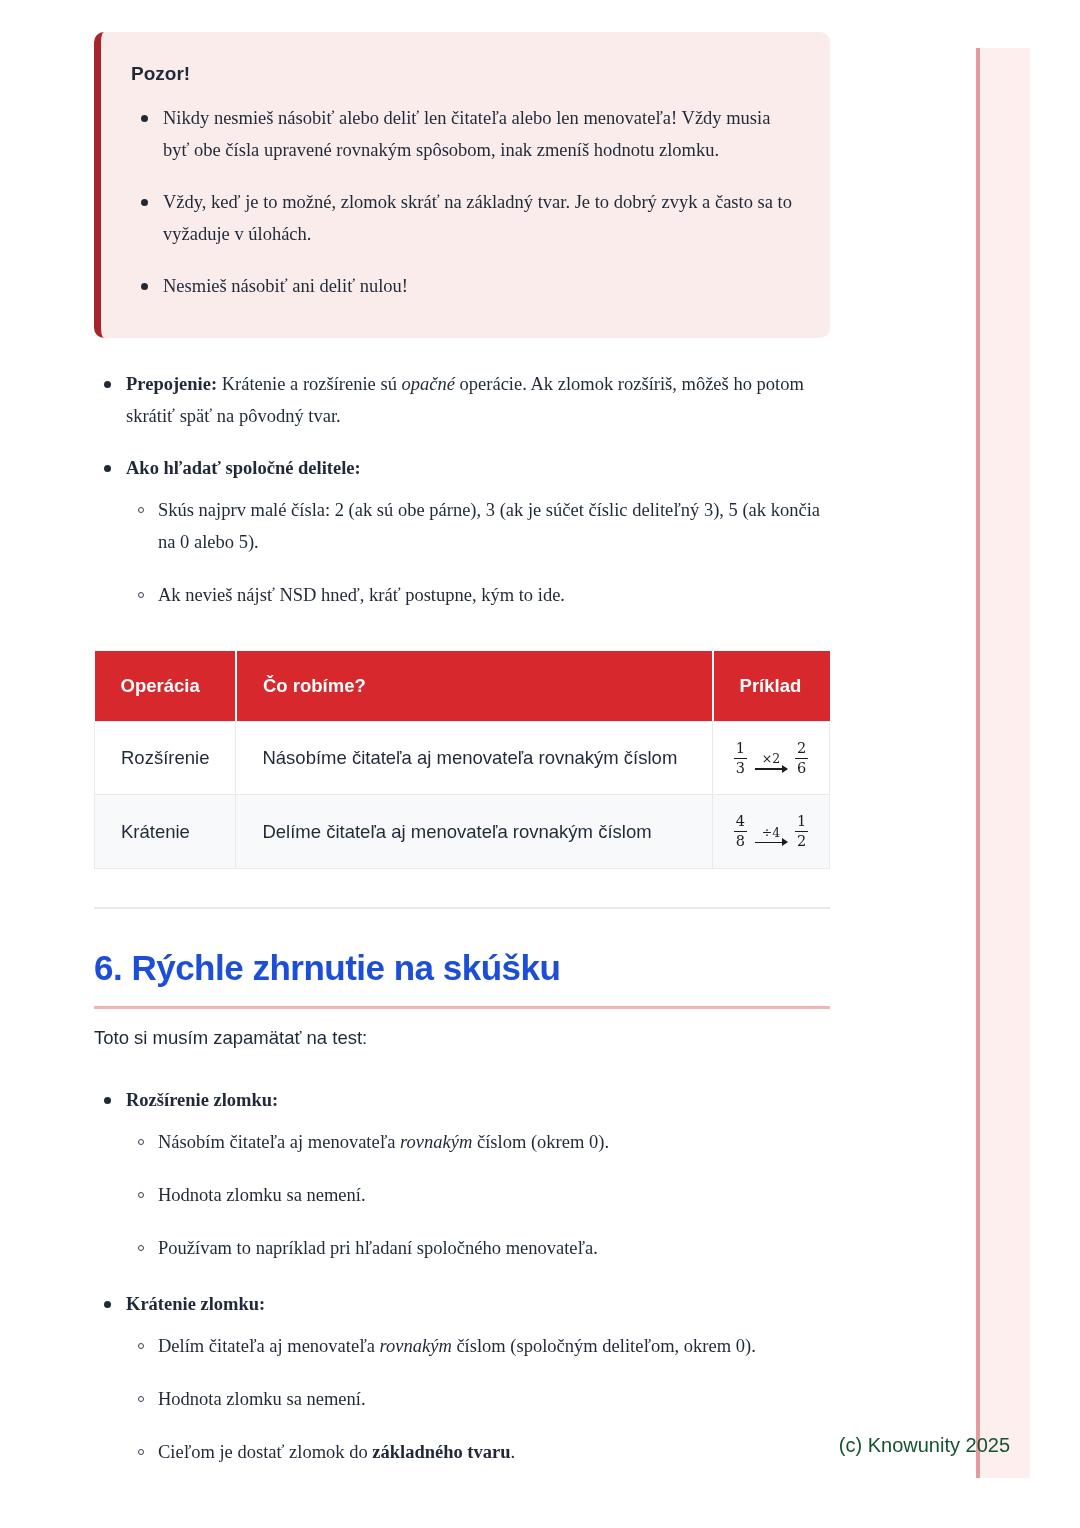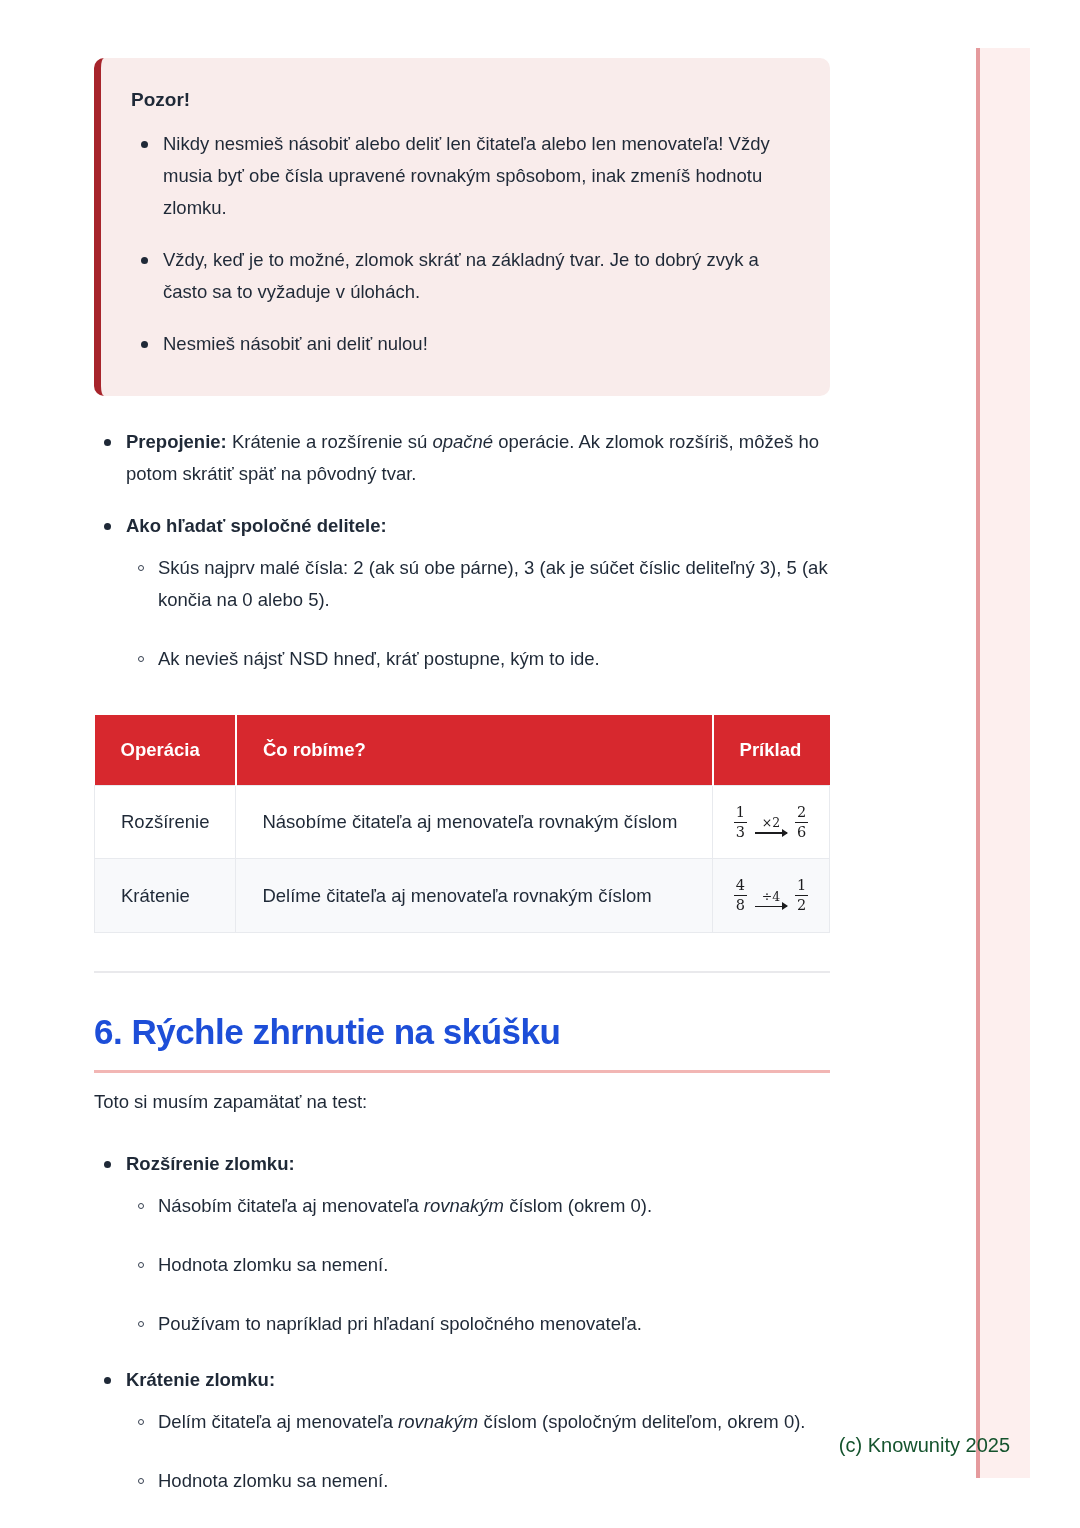--- a/index.html
+++ b/index.html
@@ -7,33 +7,33 @@
   .page {
     position:relative; width:1080px; height:1528px; overflow:hidden;
     background:#ffffff; color:#1f2937;
     font-family:"Liberation Sans", sans-serif;
     font-size:18.5px; line-height:32px;
   }
   
   .edge-line { position:absolute; left:976px; top:48px; width:4px; height:1430px; background:#e59a9d; }
   .edge-band { position:absolute; left:980px; top:48px; width:50px; height:1430px; background:#fdefee; }
 
-  .content { position:absolute; left:94px; top:58px; width:736px; }
+  .content { position:absolute; left:94px; top:32px; width:736px; }
 
   
   .callout {
     background:#f9eceb; border-left:7px solid #a7242b; border-radius:10px;
     padding:26px 34px 36px 30px;
   }
   .callout-title { font-size:19px; font-weight:700; margin-bottom:12px; }
 
-  ul { list-style:none; }
+  ul { list-style:none;font-family:Liberation Serif, serif; }
   li { position:relative; padding-left:32px; }
   .gap20 > li + li { margin-top:20px; }
-  .gap12 > li + li { margin-top:27px; }
+  .gap12 > li + li { margin-top:21px; }
   .dot {
     position:absolute; left:10px; top:13px; width:7px; height:7px;
     border-radius:50%; background:#1f2937; display:block;
   }
   .ring {
     position:absolute; left:12px; top:13px; width:6px; height:6px;
     border-radius:50%; border:1.6px solid #374151; display:block; background:transparent;
   }
   .sub { margin-top:10px; }
   .b { font-weight:700; }
@@ -226,20 +226,24 @@
         <span class="b">Krátenie zlomku:</span>
         <ul class="sub gap12">
           <li>
             <span class="ring"></span>
             <span><span>Delím čitateľa aj menovateľa </span><span class="i">rovnakým</span><span> číslom (spoločným deliteľom, okrem 0).</span></span>
           </li>
           <li>
             <span class="ring"></span>
             <span>Hodnota zlomku sa nemení.</span>
           </li>
+          <li>
+            <span class="ring"></span>
+            <span><span>Cieľom je dostať zlomok do </span><span class="b">základného tvaru</span><span>.</span></span>
+          </li>
         </ul>
       </li>
     </ul>
 
   </div>
 
   <div class="watermark">(c) Knowunity 2025</div>
 
 </div>
 

